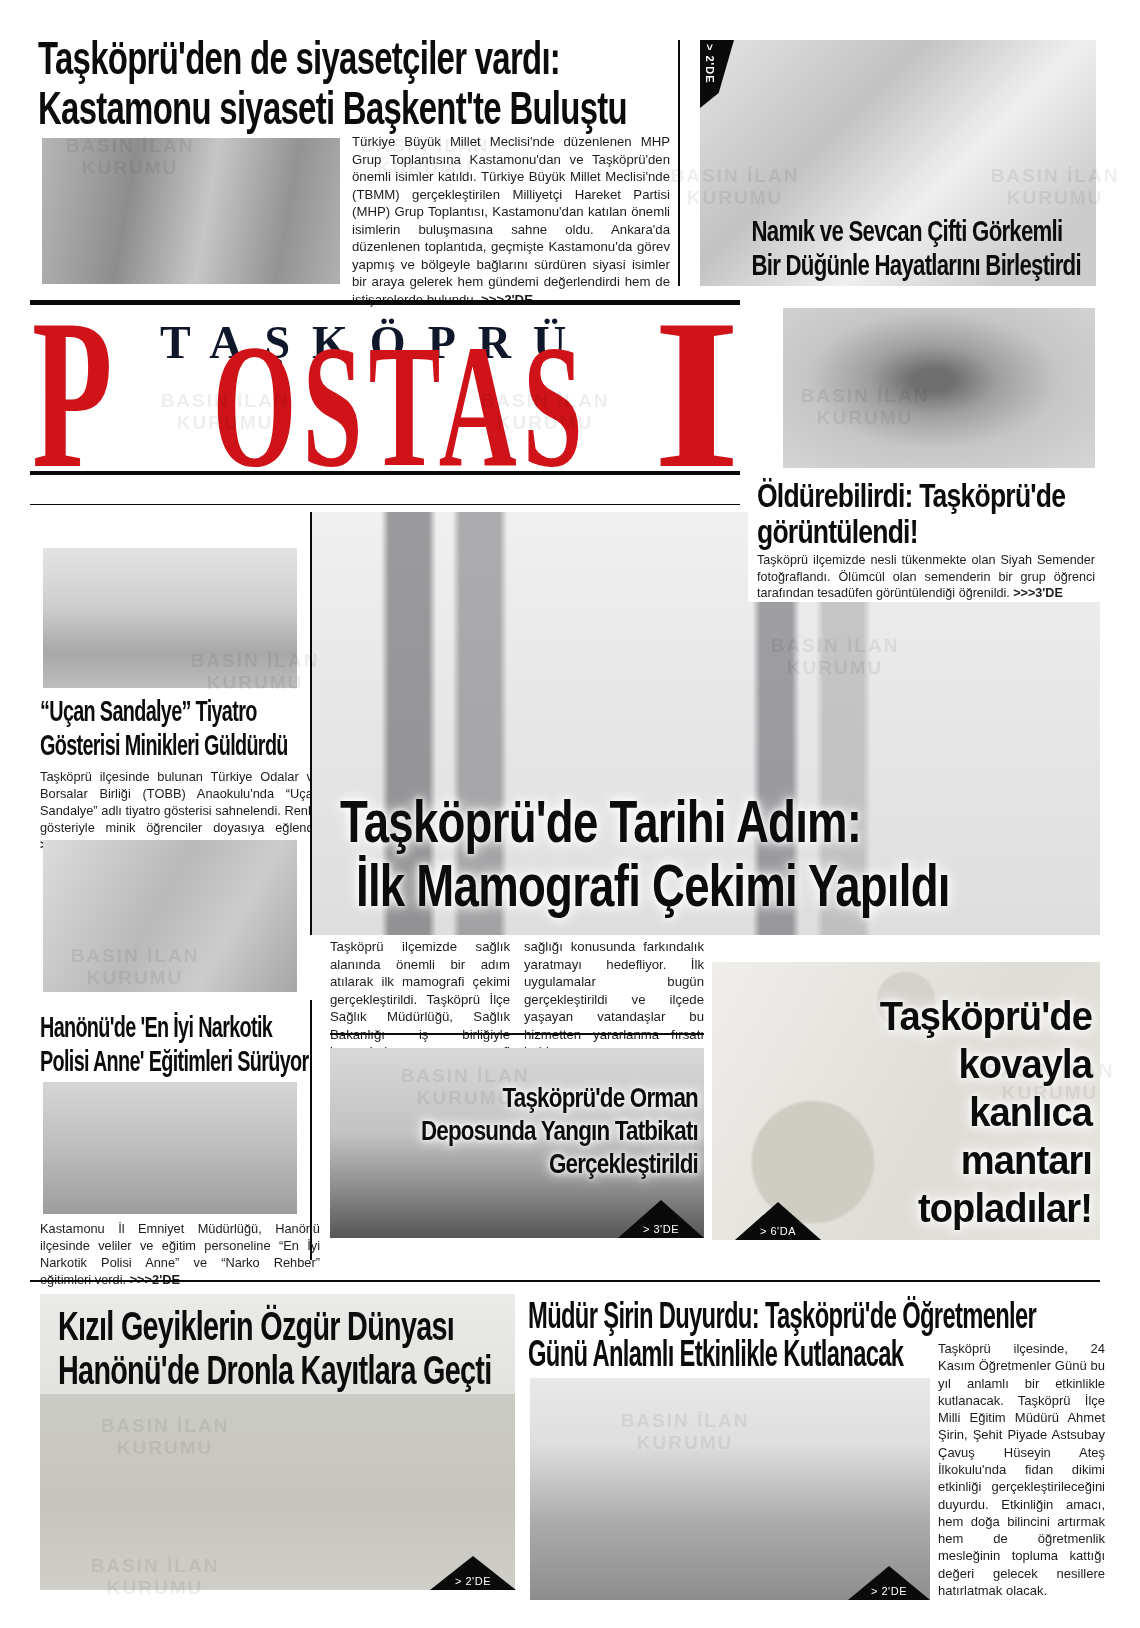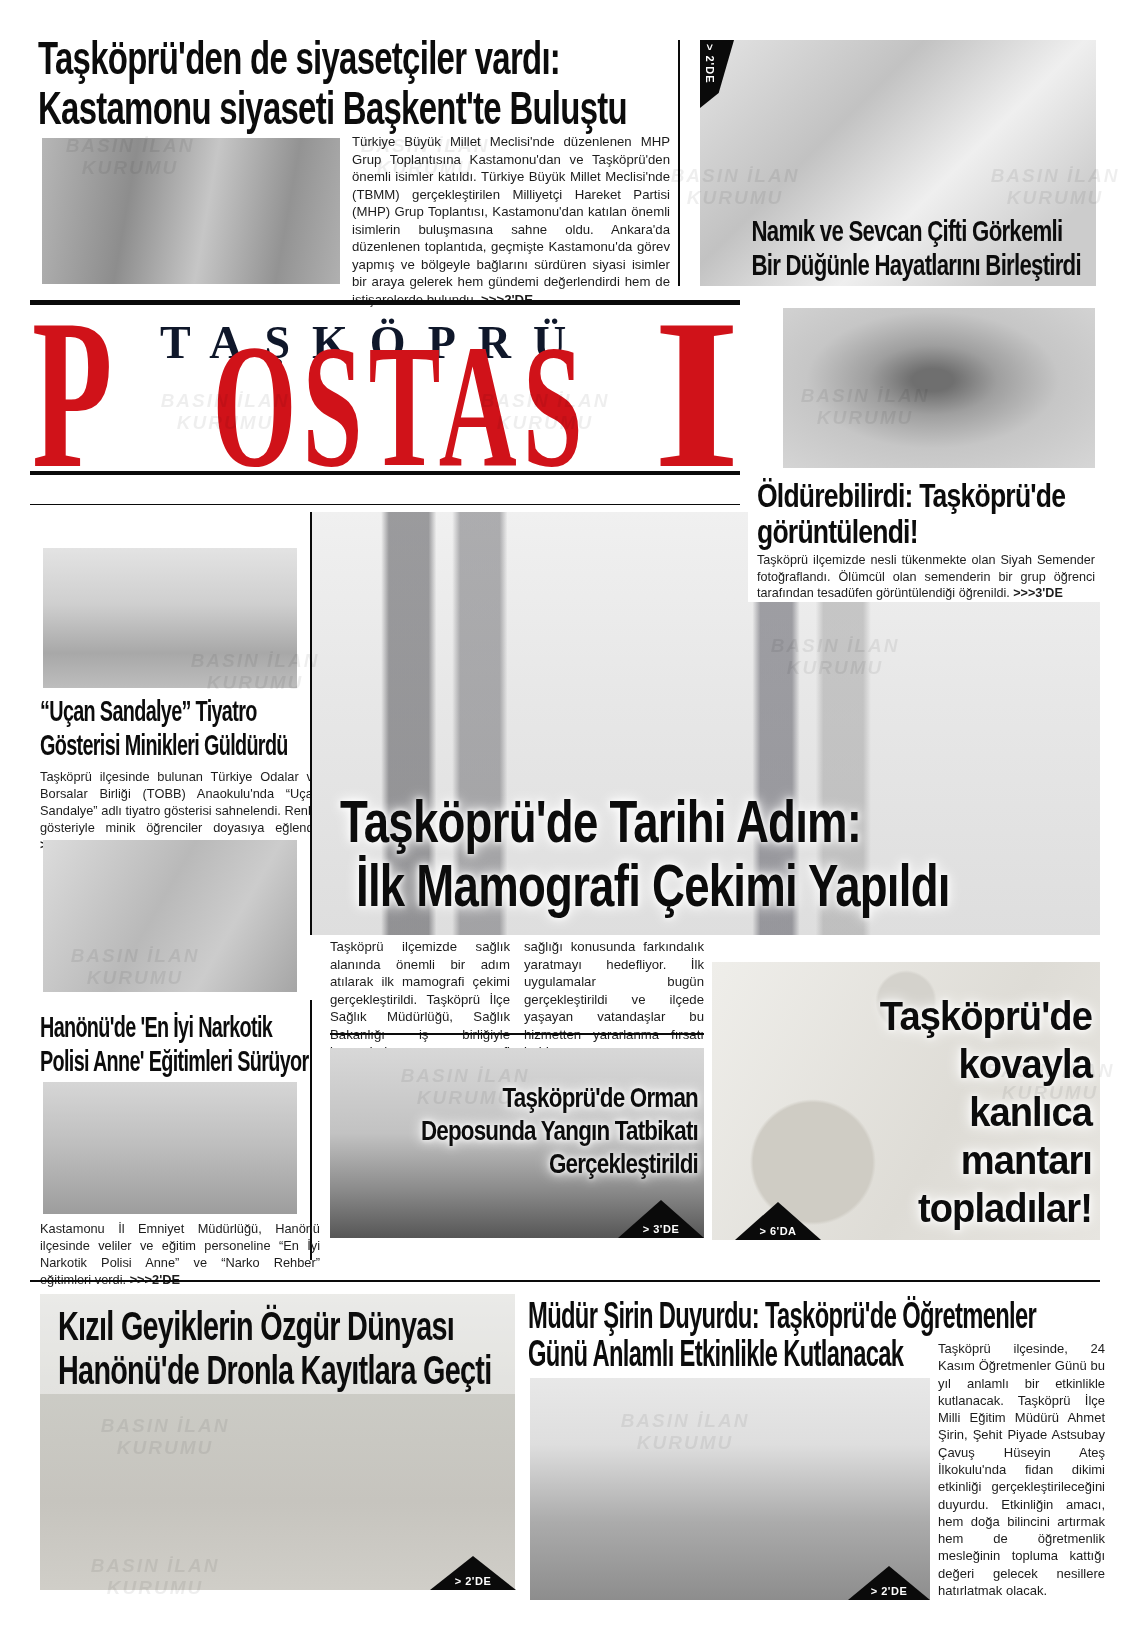--- a/index.html
+++ b/index.html
@@ -8,28 +8,28 @@
   .abs{position:absolute;}
   .photo{position:absolute;background-size:cover;}
   .hl{position:absolute;font-weight:700;color:#0c0c0c;letter-spacing:-1px;white-space:nowrap;
       font-family:"Liberation Sans",sans-serif;line-height:1;}
   .body-txt{position:absolute;font-size:13px;line-height:1.33;color:#1c1c1c;text-align:justify;
             font-family:"Liberation Sans",sans-serif;}
   .more{font-weight:700;white-space:nowrap;}
   .rule{position:absolute;background:#0a0a0a;}
   .flag-up{position:absolute;background:#0a0a0a;clip-path:polygon(50% 0,100% 100%,0 100%);
            display:flex;align-items:flex-end;justify-content:center;z-index:7;}
-  .flag-up span{color:#fff;font-size:11px;font-weight:700;padding-bottom:3px;letter-spacing:.5px;}
+  .flag-up span{color:#fff;font-size:11px;font-weight:400;padding-bottom:3px;letter-spacing:.5px;}
   .flag-corner{position:absolute;background:#0a0a0a;clip-path:polygon(0 0,100% 0,55% 78%,0 100%);
                z-index:7;display:flex;justify-content:flex-start;}
   .flag-corner span{writing-mode:vertical-lr;color:#fff;font-weight:700;font-size:11px;
                     padding:4px 0 0 4px;letter-spacing:1px;}
   .glow{text-shadow:0 0 6px rgba(255,255,255,.95),0 0 12px rgba(255,255,255,.9),0 0 18px rgba(255,255,255,.8);}
   .wm{position:absolute;color:rgba(0,0,0,0.065);font-weight:800;font-size:19px;line-height:1.15;
-      letter-spacing:2px;text-align:center;pointer-events:none;z-index:6;font-style:italic;}
+      letter-spacing:2px;text-align:center;pointer-events:none;z-index:6;}
   .serif{font-family:"Liberation Serif",serif;}
 </style>
 </head>
 <body>
 
 <div id="page">
 
   <div class="wm" style="left:55px;top:135px;width:150px;">
       <div>BASIN İLAN</div>
       <div>KURUMU</div>

